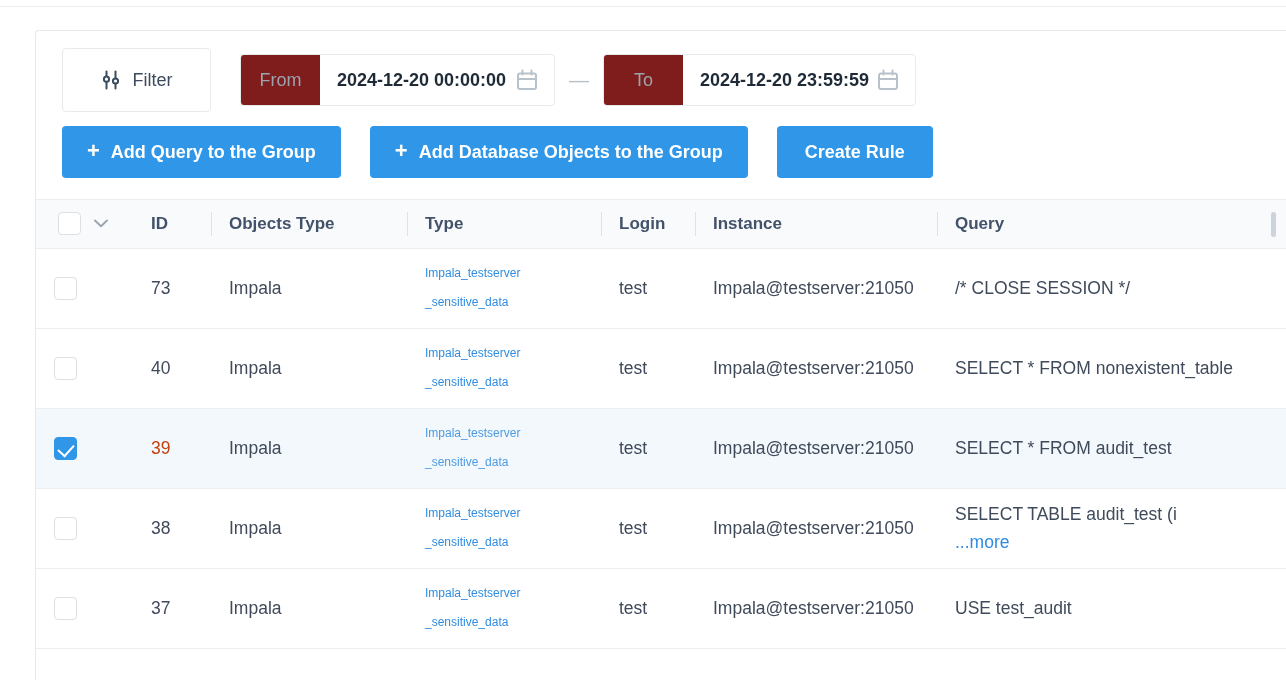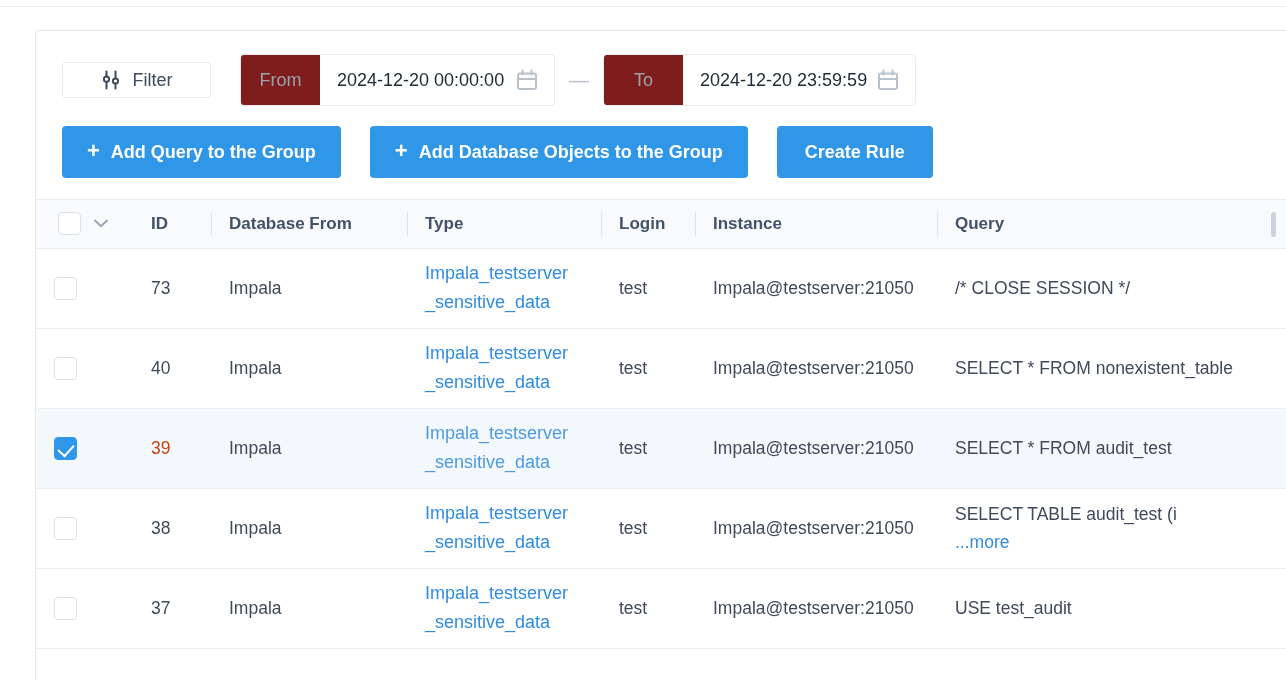--- a/index.html
+++ b/index.html
@@ -37,21 +37,21 @@
     padding: 23px 0 0 26px;
   }
   .toolbar-row1 {
     display: flex;
     align-items: center;
     height: 52px;
   }
   .filter-btn {
     display: flex; align-items: center; justify-content: center;
     gap: 12px;
-    width: 149px; height: 36px;
+    width: 149px; height: 64px;
     background: #ffffff;
     border: 1px solid #e8eaed;
     border-radius: 4px;
     cursor: pointer;
     flex: none;
   }
   .filter-btn .label {
     font-size: 18px;
     color: #3d4b5e;
     font-weight: 500;
@@ -83,20 +83,21 @@
   }
   .dt-value {
     font-size: 18px;
     color: #1f2a37;
     padding-left: 17px;
     white-space: nowrap;
     background: transparent;
     border: none;
     outline: none;
     font-family: "Liberation Sans", sans-serif;
+    font-weight: bold;
   }
   .dt-from .dt-value { width: 192px; }
   .dt-to   .dt-value { width: 190px; }
   .cal-icon-wrap {
     padding: 0 16px 0 4px;
     display: flex; align-items: center;
     cursor: pointer;
   }
   .cal-icon { width: 22px; height: 22px; display: block; }
   .range-dash {
@@ -220,21 +221,21 @@
     vertical-align: middle;
     background: #ffffff;
   }
   table.grid tbody tr.selected td { background: #f3f8fd; }
   td.cell-check { padding-left: 22px; }
   td.cell-id { color: #2f8ce0; font-size: 17.5px; }
   tr.selected td.cell-id { color: #c2410c; }
   td.cell-rule a {
     color: #2f8ce0;
     text-decoration: none;
-    font-size: 18px;
+    font-size: 12px;
     line-height: 29px;
     display: block;
     cursor: pointer;
   }
   tr.selected td.cell-rule a { color: #4e9ae2; }
   td.cell-query .qtext { line-height: 28px; display:block; }
   td.cell-query .more {
     color: #2f8ce0;
     text-decoration: none;
     display: block;
@@ -332,21 +333,21 @@
                 <span class="cbox"></span>
                 <svg class="chev" viewBox="0 0 14 9" fill="none">
                   <path d="M1 1.5 L7 7.2 L13 1.5" stroke="#9aa5b3" stroke-width="1.9" stroke-linecap="round" stroke-linejoin="round"></path>
                 </svg>
               </span>
             </th>
             <th class="col-id">
                 <span class="thinner">ID</span>
               </th>
             <th class="col-dbtype sep">
-                <span class="thinner">Database From</span>
+                <span class="thinner">Objects Type</span>
               </th>
             <th class="col-rule sep">
                 <span class="thinner">Type</span>
               </th>
             <th class="col-login sep">
                 <span class="thinner">Login</span>
               </th>
             <th class="col-inst sep">
                 <span class="thinner">Instance</span>
               </th>

